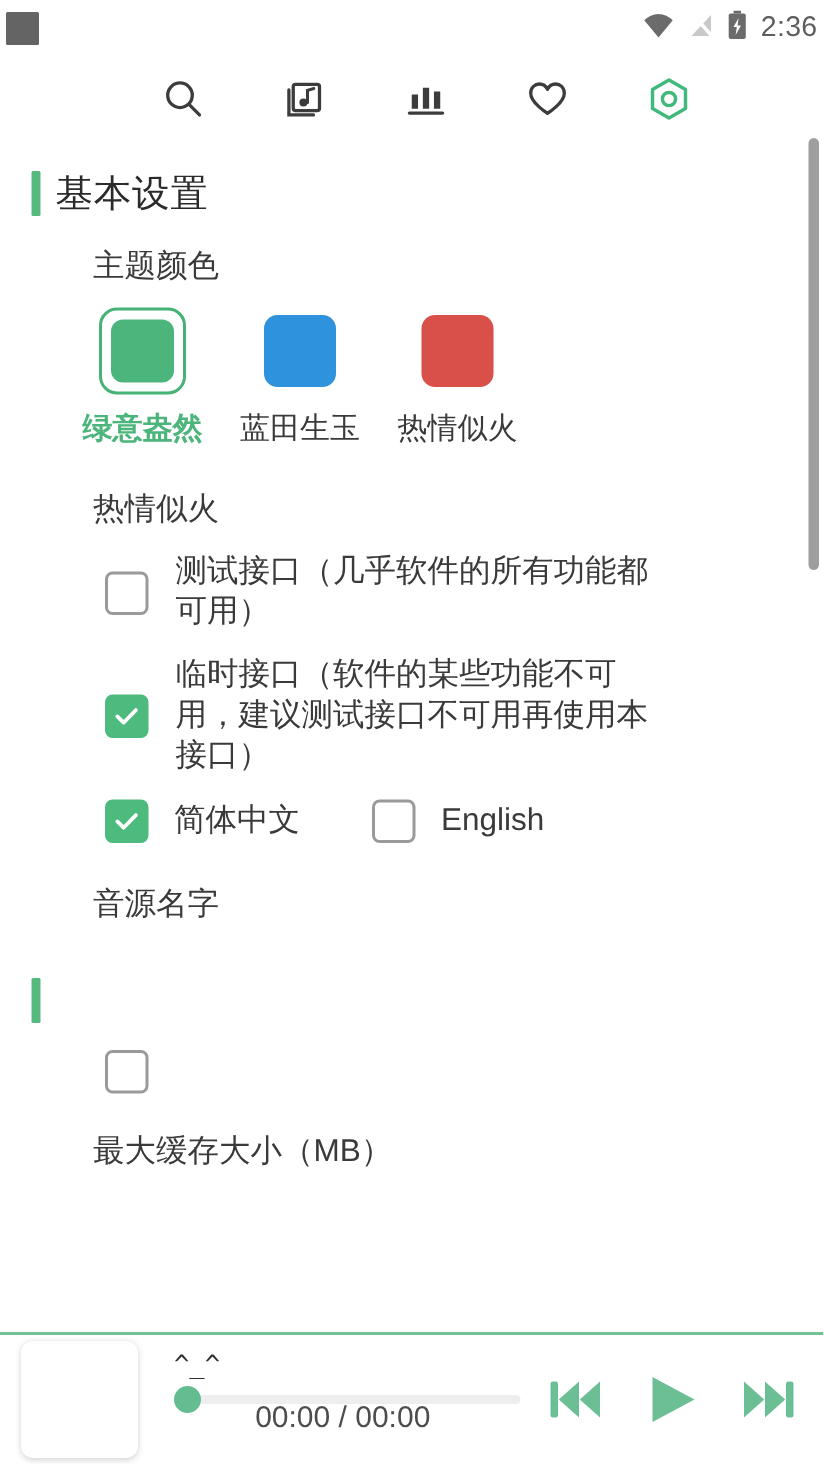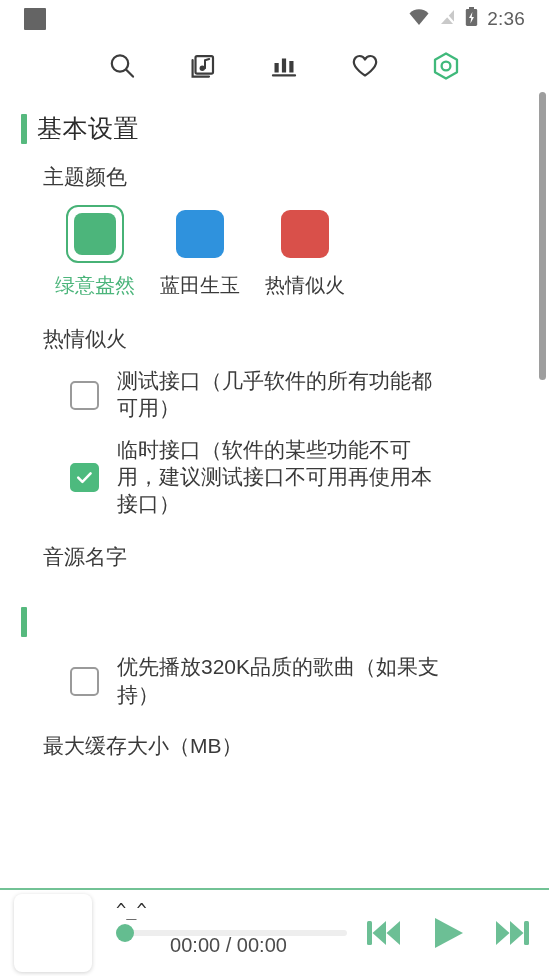--- a/index.html
+++ b/index.html
@@ -7,21 +7,21 @@
     width:549px; height:976px;
     background:#ffffff;
     font-family:"Liberation Sans","DejaVu Sans",sans-serif;
     overflow:hidden;
   }
   .phone { position:relative; width:549px; height:976px; background:#fff; }
 
   
   .statusbar {
     position:absolute; top:0; left:0; width:549px; height:38px;
-    display:flex; align-items:center; padding:0 24px;text-align:center;
+    display:flex; align-items:center; padding:0 4px;text-align:center;
   }
   .sb-left { display:flex; align-items:center; gap:8px; }
   .sb-right { margin-left:auto; display:flex; align-items:center; gap:9px; }
   .notif-sq { width:22px; height:22px; background:#646464; border-radius:1px; }
   .sb-time { font-size:19px; color:#5e5e5e; letter-spacing:0.2px; }
 
   
   .toolbar {
     position:absolute; top:38px; left:0; width:549px; height:56px;
     display:flex; align-items:center; justify-content:center; gap:41px;
@@ -37,36 +37,36 @@
 
   .section-head {
     display:flex; align-items:center; gap:10px;
     padding-left:21px; margin-top:18px; margin-bottom:10px;
   }
   .accent-bar { width:6px; height:30px; background:#56b97e; border-radius:1px; }
   .section-title { font-size:25px; color:#2b2b2b; letter-spacing:0.5px; }
 
   .sub-label {
     font-size:21px; color:#3a3a3a;
-    padding-left:43px; margin-top:18px; margin-bottom:4px;
+    padding-left:62px; margin-top:18px; margin-bottom:4px;
   }
 
   
   .theme-row { display:flex; padding-left:66px; margin-top:14px; gap:47px; }
   .theme-item { display:flex; flex-direction:column; align-items:center; width:58px; }
   .sw-outer {
     width:58px; height:58px; border-radius:12px;
     display:flex; align-items:center; justify-content:center;
     border:2px solid transparent;
   }
   .sw-outer.sel { border-color:#47b276; background:#fff; }
   .sw-inner { width:42px; height:42px; border-radius:8px; }
   .sw-outer:not(.sel) .sw-inner { width:48px; height:48px; border-radius:9px; }
   .theme-name { font-size:20px; color:#3a3a3a; margin-top:9px; white-space:nowrap; }
-  .theme-name.sel { color:#4cb57b; }
+  .theme-name.sel { color:#4cb57b;font-weight:bold; }
 
   
   .cb-row { display:flex; align-items:center; padding-left:70px; margin-top:14px; }
   .cb {
     width:29px; height:29px; border-radius:5px; flex:0 0 auto;
     display:flex; align-items:center; justify-content:center; margin-top:2px;
   }
   .cb.off { border:2px solid #9a9a9a; background:#fff; }
   .cb.on  { background:#4dba7e; border:2px solid #4dba7e; }
   .cb-label { font-size:21px; color:#3a3a3a; line-height:1.30; margin-left:18px; }
@@ -213,30 +213,43 @@
 
     <div class="cb-row">
       <div class="cb on">
         <svg width="19" height="19" viewBox="0 0 19 19">
             <path d="M3.2 9.6 L7.4 13.8 L15.6 5.4" stroke="#ffffff" stroke-width="2.5" fill="none" stroke-linecap="round" stroke-linejoin="round"></path>
           </svg>
       </div>
       <div class="cb-label wrap">临时接口（软件的某些功能不可用，建议测试接口不可用再使用本接口）</div>
     </div>
 
+    <div class="inline-wrap">
+      <div class="inline-item" style="margin-right:48px">
+        <div class="cb on">
+          <svg width="19" height="19" viewBox="0 0 19 19">
+              <path d="M3.2 9.6 L7.4 13.8 L15.6 5.4" stroke="#ffffff" stroke-width="2.5" fill="none" stroke-linecap="round" stroke-linejoin="round"></path>
+            </svg>
+        </div>
+        <div class="cb-label">简体中文</div>
+      </div>
+      <div class="inline-item">
+        <div class="cb off"></div>
+        <div class="cb-label">English</div>
+      </div>
+    </div>
 
     <div class="sub-label" style="margin-top:26px">音源名字</div>
 
     <div class="section-head" style="margin-top:36px">
       <div class="accent-bar"></div>
     </div>
 
     <div class="cb-row" style="margin-top:16px">
       <div class="cb off"></div>
-      <div class="cb-label">优先播放320K品质的歌曲（如果支持）</div>
     </div>
 
     <div class="sub-label" style="margin-top:24px">最大缓存大小（MB）</div>
   </div>
 
   <div class="scrollbar"></div>
 
   <div class="player">
     <div class="album-art"></div>
     <div class="player-mid">

